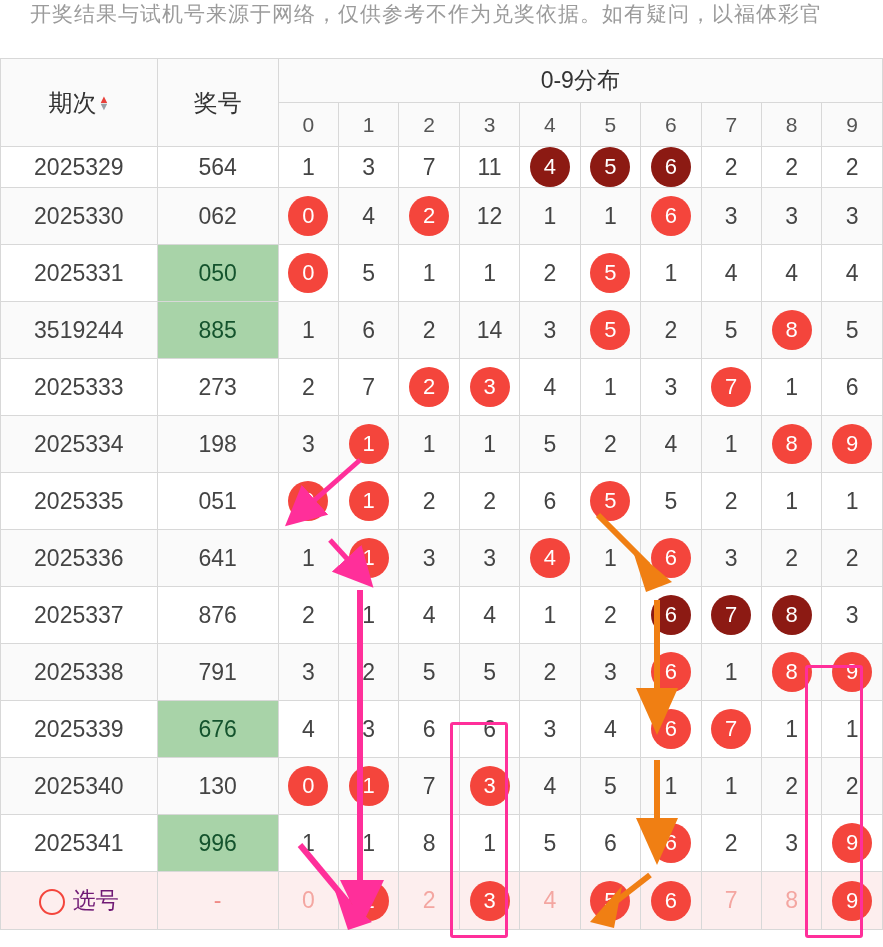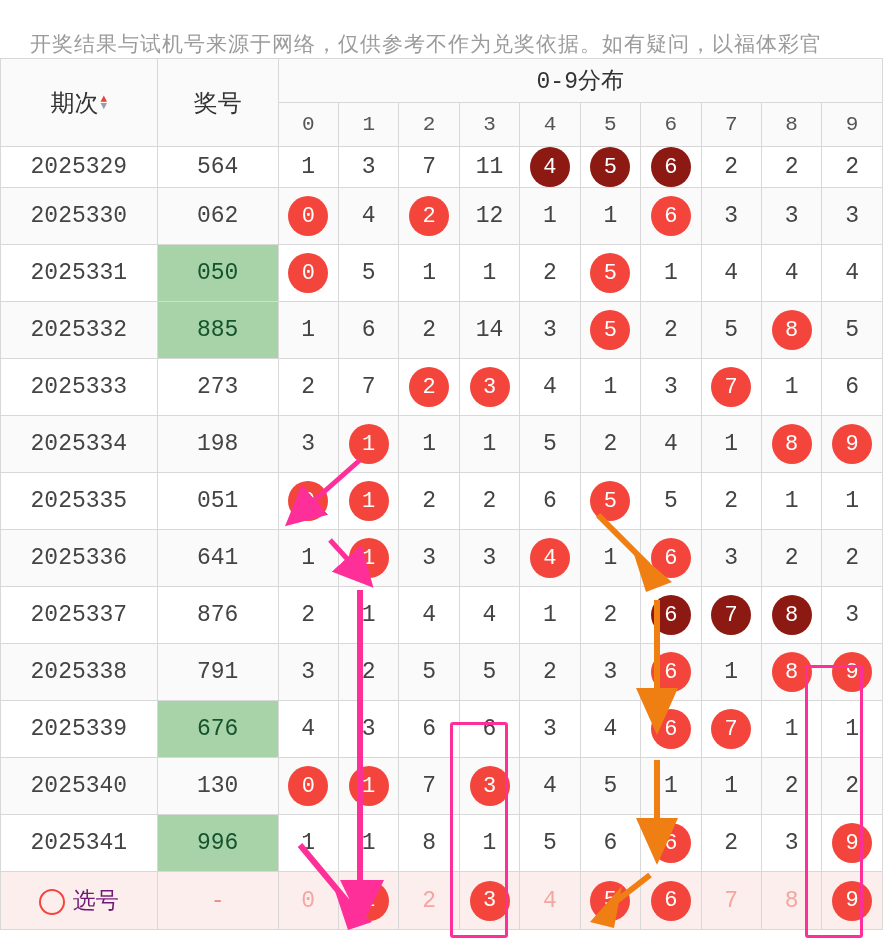--- a/index.html
+++ b/index.html
@@ -12,35 +12,34 @@
   }
   #app {
     width: 883px; height: 947px;
     position: relative;
     background: #fff;
   }
   
   .notice {
     height: 58px;
     display: flex;
-    align-items: flex-end;
+    align-items: flex-start;
     padding-left: 30px;
     font-size: 21px;
     color: #9b9b9b;
     letter-spacing: 1px;
     white-space: nowrap;
     overflow: hidden;
     background: #fff;
   }
   
   table.grid {
     border-collapse: collapse;
     width: 883px;
     table-layout: fixed;
-    font-family: Liberation Mono, monospace;
   }
   table.grid td, table.grid th {
     border: 1px solid #d8d8d8;
     text-align: center;
     font-weight: normal;
     color: #444;
     padding: 0;
   }
   
   col.c-issue { width: 153px; }
@@ -333,21 +332,21 @@
               <span>4</span>
             </div>
           </td>
           <td>
             <div class="cell-inner">
               <span>4</span>
             </div>
           </td>
         </tr>
         <tr class="alt">
-          <td class="issue">2025332</td>
+          <td class="issue">3519244</td>
           <td class="prize hl">885</td>
           <td>
             <div class="cell-inner">
               <span>1</span>
             </div>
           </td>
           <td>
             <div class="cell-inner">
               <span>6</span>
             </div>

